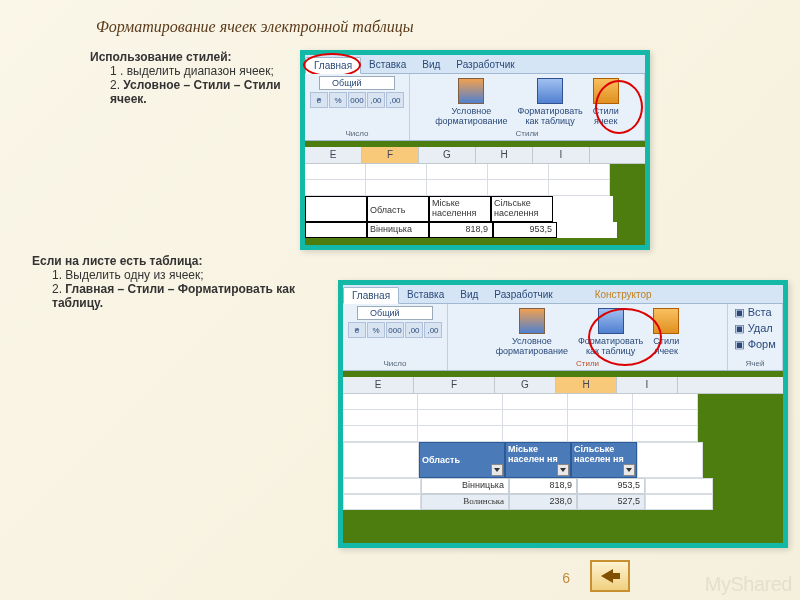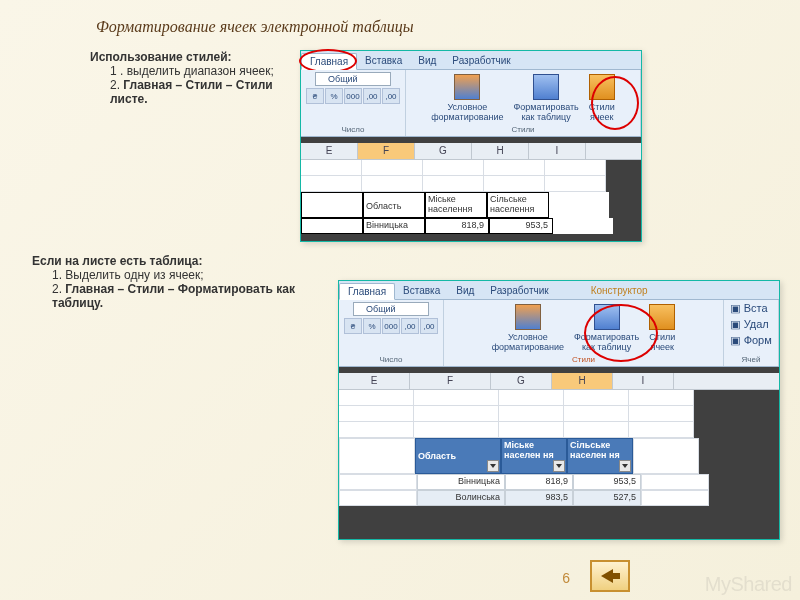--- a/index.html
+++ b/index.html
@@ -32,22 +32,22 @@
   .section2 {
     position: absolute;
     top: 254px;
     left: 32px;
     width: 280px;
   }
   .bold { font-weight: bold; }
   .step { margin-left: 20px; }
   .screenshot {
     position: absolute;
-    border: 1px solid #14b8a6;
-    background: #404040;
+    border: 5px solid #14b8a6;
+    background: #4d7c0f;
     box-shadow: 2px 2px 6px rgba(0,0,0,0.15);
   }
   .shot1 { top: 50px; left: 300px; width: 340px; height: 190px; }
   .shot2 { top: 280px; left: 338px; width: 440px; height: 258px; }
 
   
   .ribbon-tabs {
     display: flex;
     background: #d6e5f5;
     border-bottom: 1px solid #a0b8d0;
@@ -222,21 +222,21 @@
 </style>
 </head>
 <body>
 
 <div class="title">Форматирование ячеек электронной таблицы</div>
 
 <div class="section1">
   <div class="bold">Использование стилей:</div>
   <div class="step">1 . выделить диапазон ячеек;</div>
   <div class="step">
-    <span>2. </span><span class="bold">Главная – Стили – Стили листе.</span>
+    <span>2. </span><span class="bold">Условное – Стили – Стили ячеек.</span>
   </div>
 </div>
 
 <div class="section2">
   <div class="bold">Если на листе есть таблица:</div>
   <div class="step">1. Выделить одну из ячеек;</div>
   <div class="step">
     <span>2. </span><span class="bold">Главная – Стили – Форматировать как таблицу.</span>
   </div>
 </div>
@@ -413,22 +413,22 @@
   </div>
   <div class="grid-row data-row">
     <div class="cell" style="width:70px; border:1px solid #d8dde4; font-weight:normal;"></div>
     <div class="cell" style="width:80px;">Вінницька</div>
     <div class="cell" style="width:60px;">818,9</div>
     <div class="cell" style="width:60px;">953,5</div>
     <div class="cell" style="width:60px; border:1px solid #d8dde4;"></div>
   </div>
   <div class="grid-row data-row">
     <div class="cell" style="width:70px; border:1px solid #d8dde4; font-weight:normal;"></div>
-    <div class="cell alt" style="width:80px;">Волинська</div>
-    <div class="cell alt" style="width:60px;">983,5</div>
+    <div class="cell alt" style="width:80px;font-family:Liberation Serif, serif;">Волинська</div>
+    <div class="cell alt" style="width:60px;">238,0</div>
     <div class="cell alt" style="width:60px;">527,5</div>
     <div class="cell" style="width:60px; border:1px solid #d8dde4;"></div>
   </div>
 </div>
 
 <div class="pagenum">6</div>
 <div class="back-btn"></div>
 <div class="watermark">MyShared</div>
 
 </body></html>

